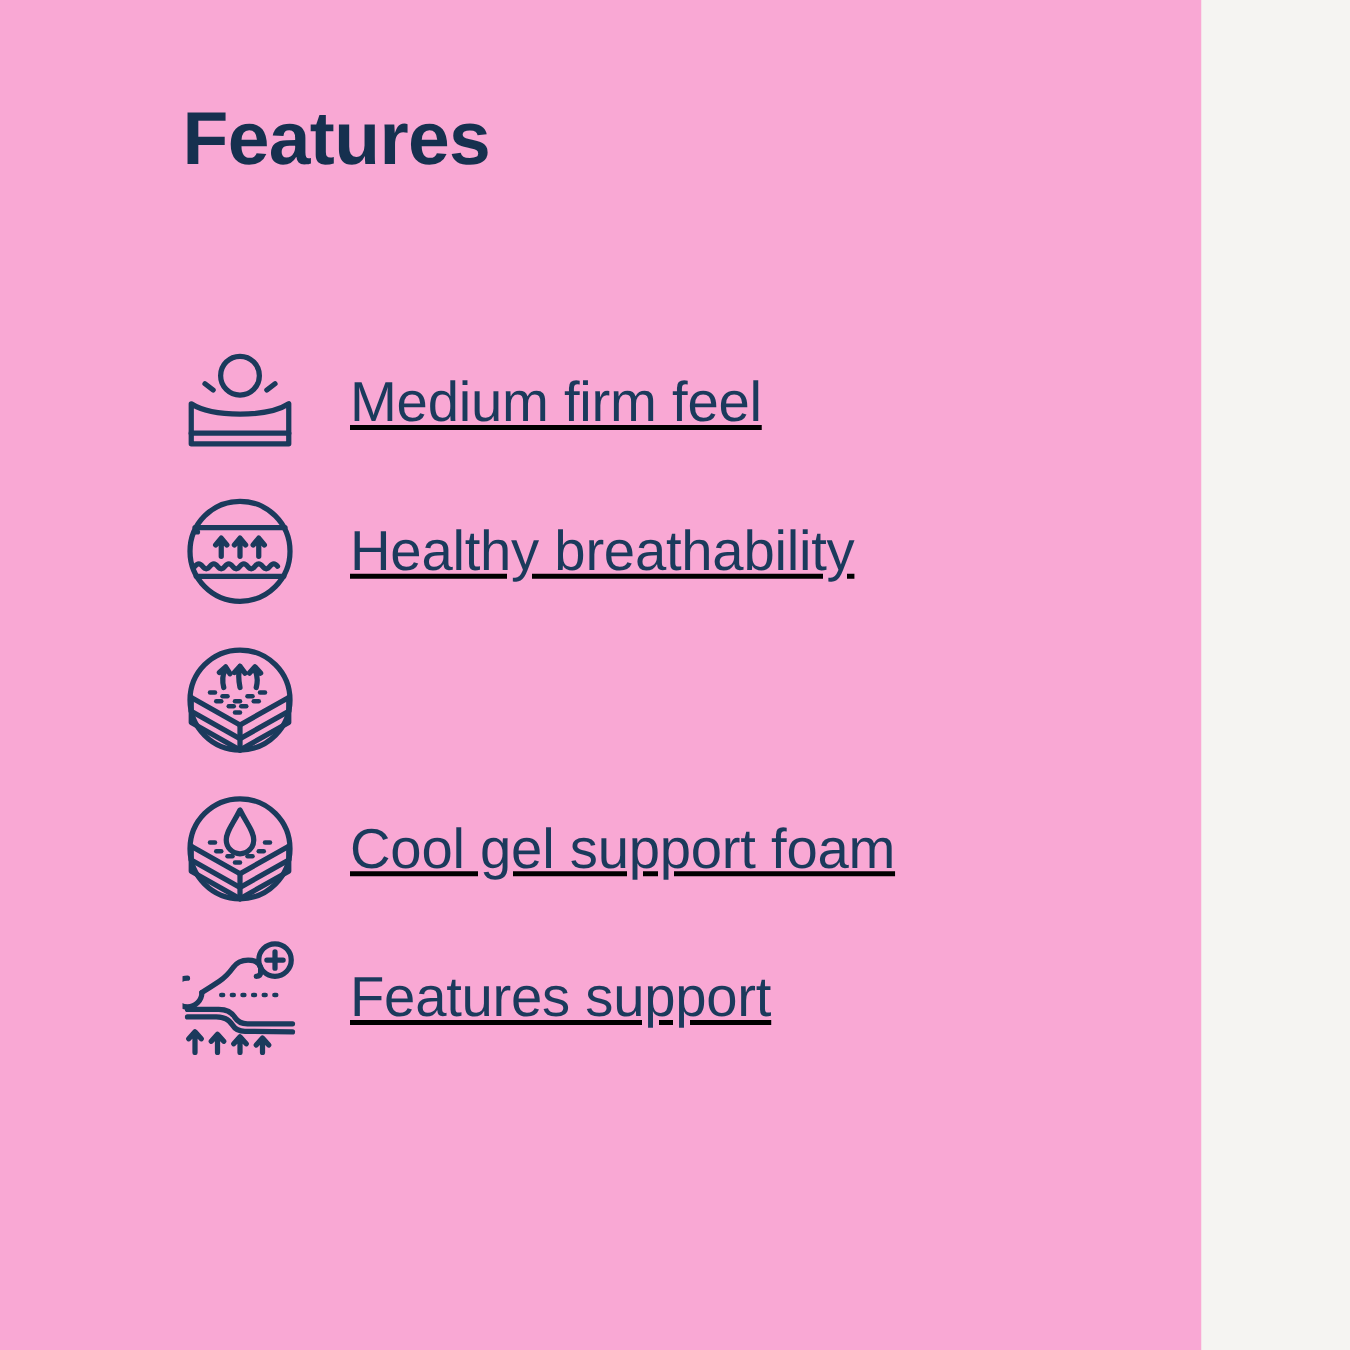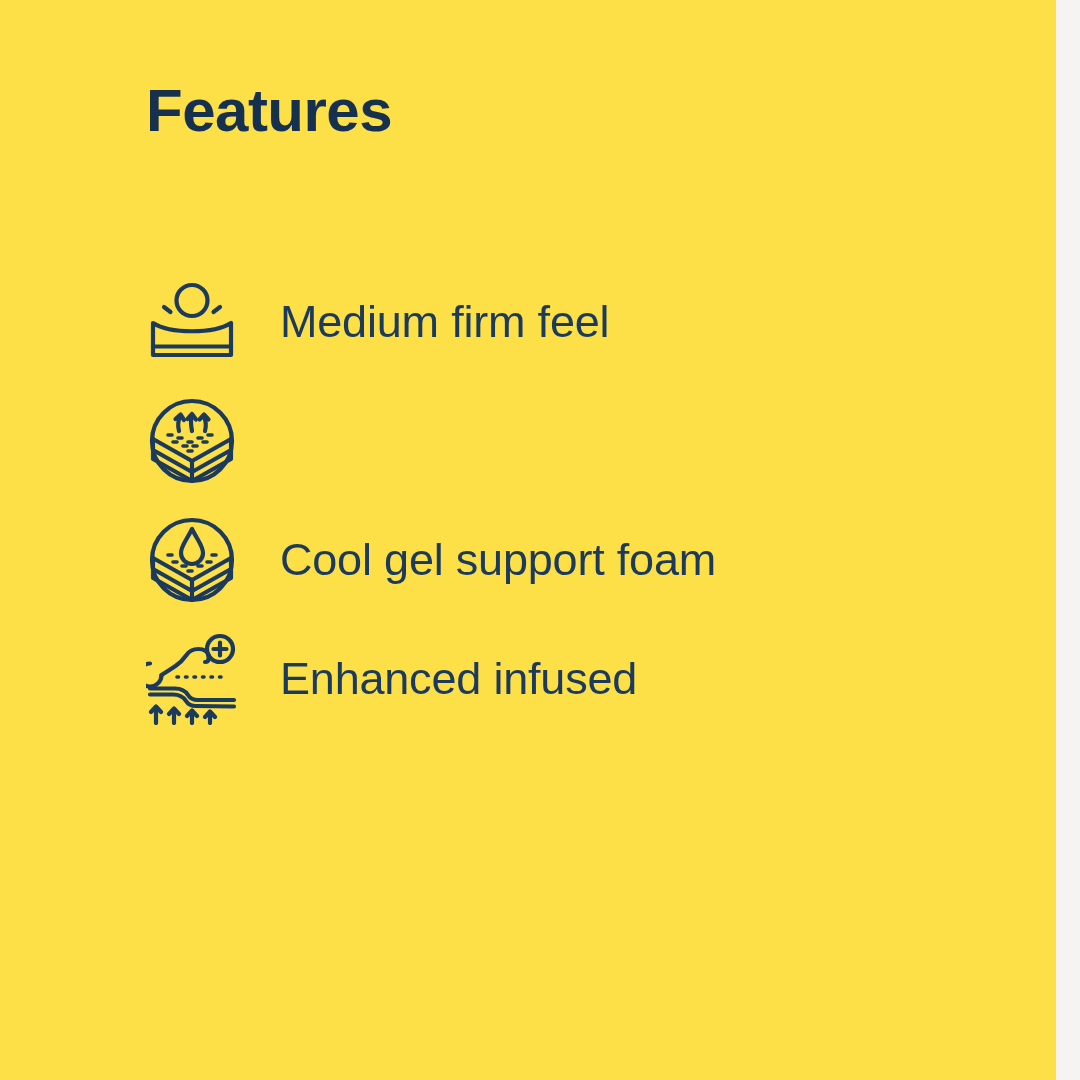--- a/index.html
+++ b/index.html
@@ -8,23 +8,23 @@
   }
   body {
     width: 1080px;
     height: 1080px;
     background: #f5f4f2;
     font-family: "Liberation Sans", sans-serif;
     overflow: hidden;
   }
   .page {
     position: relative;
-    width: 1056px;
+    width: 961px;
     height: 1080px;
-    background: #fde047;
+    background: #f9a8d4;
     box-sizing: border-box;
   }
   .page-title {
     position: absolute;
     left: 146px;
     top: 78px;
     font-size: 60px;
     font-weight: 700;
     letter-spacing: -0.5px;
     color: #16304f;
@@ -33,20 +33,21 @@
     white-space: nowrap;
   }
   .feature-list {
     position: absolute;
     left: 146px;
     top: 262px;
     width: 860px;
     list-style: none;
     margin: 0;
     padding: 0;
+    text-decoration: underline;
   }
   .feature-item {
     display: flex;
     align-items: center;
     height: 119px;
   }
   .feature-icon {
     width: 92px;
     height: 92px;
     flex: 0 0 92px;
@@ -84,20 +85,35 @@
           <circle cx="46" cy="24.5" r="15.5"></circle>
           <line x1="18" y1="31" x2="24.5" y2="36"></line>
           <line x1="74" y1="31" x2="67.5" y2="36"></line>
           <path d="M7 47 C 24 58, 68 58, 85 47 L 85 79 L 7 79 Z"></path>
           <line x1="7" y1="70.5" x2="85" y2="70.5"></line>
         </svg>
       </span>
       <span class="feature-label">Medium firm feel</span>
     </li>
 
+    <li class="feature-item">
+      <span class="feature-icon">
+        <svg viewBox="0 0 92 92" fill="none" stroke="#1b3a5c" stroke-width="4.2" stroke-linecap="round" stroke-linejoin="round">
+          <circle cx="46" cy="46" r="40"></circle>
+          <path d="M10 27 L 82 27"></path>
+          <path d="M11 66 L 81 66"></path>
+          <path d="M10 30.5 L 12 30.5"></path>
+          <path d="M31 50 L 31 36 M 26.5 41 L 31 35.5 L 35.5 41"></path>
+          <path d="M46 50 L 46 36 M 41.5 41 L 46 35.5 L 50.5 41"></path>
+          <path d="M61 50 L 61 36 M 56.5 41 L 61 35.5 L 65.5 41"></path>
+          <path d="M10 58 q 3 -4 6 0 q 3 4 6 0 q 3 -4 6 0 q 3 4 6 0 q 3 -4 6 0 q 3 4 6 0 q 3 -4 6 0 q 3 4 6 0 q 3 -4 6 0 q 3 4 6 0 q 3 -4 6 0"></path>
+        </svg>
+      </span>
+      <span class="feature-label">Healthy breathability</span>
+    </li>
 
     <li class="feature-item">
       <span class="feature-icon">
         <svg viewBox="0 0 92 92" fill="none" stroke="#1b3a5c" stroke-width="4.2" stroke-linecap="round" stroke-linejoin="round">
           <circle cx="46" cy="46" r="40"></circle>
           <path d="M7 44 L 46 66 L 85 44"></path>
           <path d="M7 44 L 7 55 L 46 77 L 85 55 L 85 44"></path>
           <path d="M7 55 L 7 64 L 46 86 L 85 64 L 85 55"></path>
           <path d="M46 66 L 46 86"></path>
           <g stroke-width="3.6">
@@ -156,17 +172,17 @@
           <path d="M4 55.5 L 29 55.5 q 9 0 13 6.5 q 3 5 10 5 L 88 67"></path>
           <path d="M4 61.5 L 27 61.5 q 9 0 13 6.5 q 3 5 10 5 L 88 73.5"></path>
           <g stroke-width="4.2">
             <path d="M10 90 L 10 74 M 5 79 L 10 73.5 L 15 79"></path>
             <path d="M28 90 L 28 76 M 23 81 L 28 75.5 L 33 81"></path>
             <path d="M46 90 L 46 78 M 41 83 L 46 77.5 L 51 83"></path>
             <path d="M64 90 L 64 79 M 59 84 L 64 78.5 L 69 84"></path>
           </g>
         </svg>
       </span>
-      <span class="feature-label">Enhanced infused</span>
+      <span class="feature-label">Features support</span>
     </li>
 
   </ul>
 </div>
 
 </body></html>

